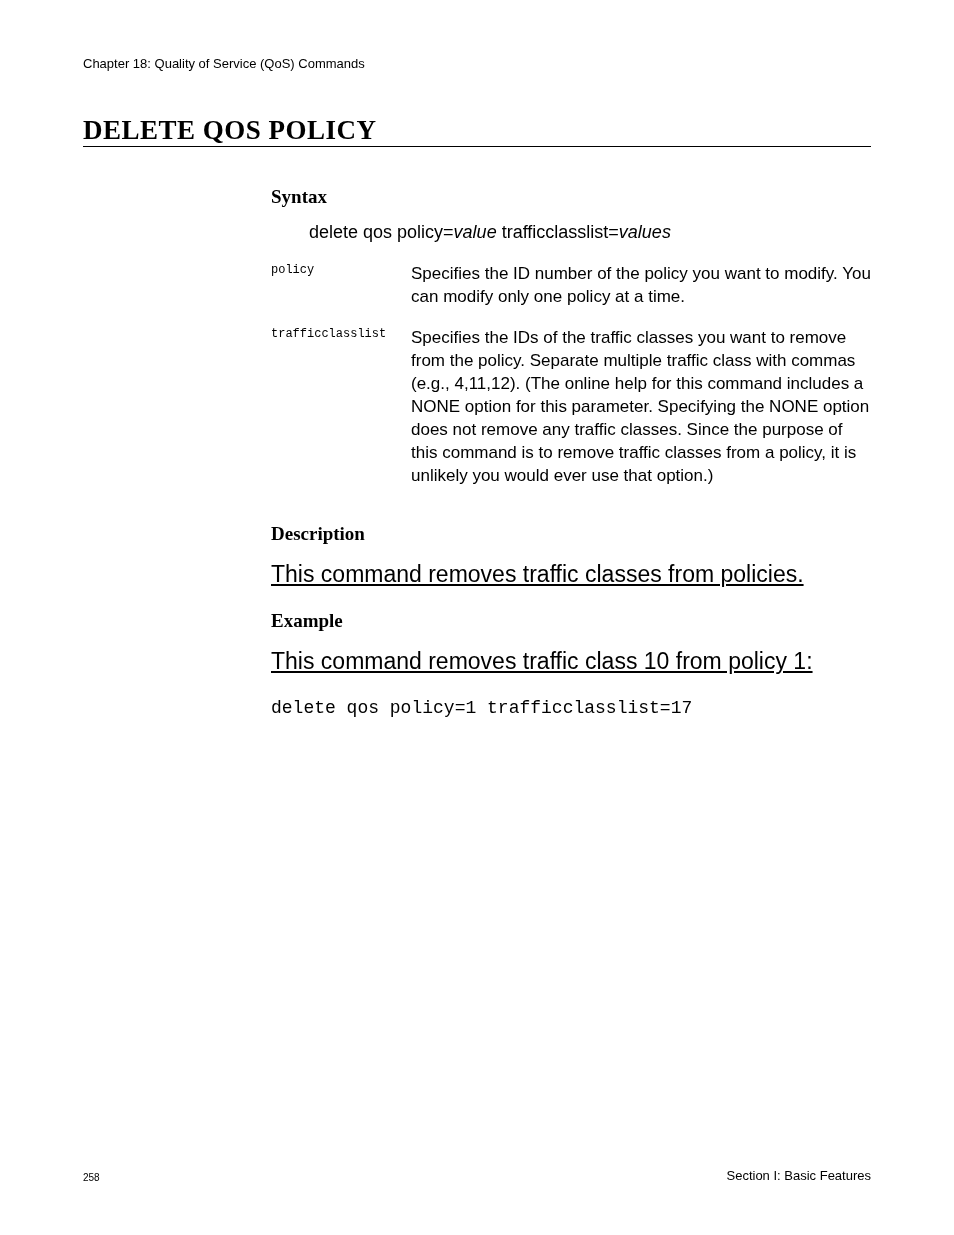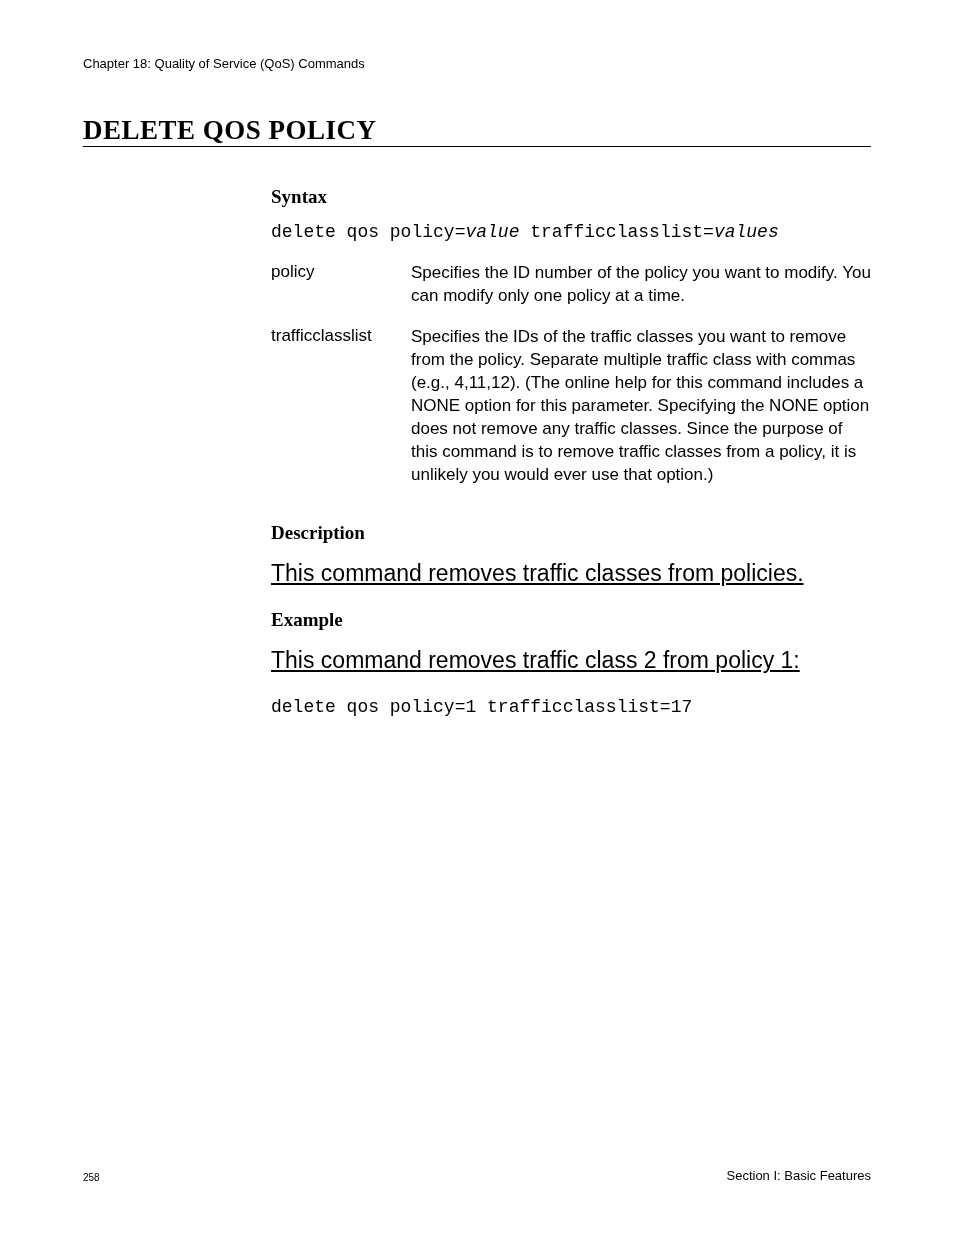--- a/index.html
+++ b/index.html
@@ -43,40 +43,41 @@
     right: 83px;
   }
   .section-head {
     font-family: "Times New Roman", Times, serif;
     font-weight: bold;
     font-size: 19px;
     margin-top: 6px;
     margin-bottom: 14px;
   }
   .syntax-line {
-    font-family: Liberation Mono, monospace;
+    font-family: Liberation Sans, sans-serif;
     font-size: 18px;
     margin-bottom: 20px;
+    margin-left: 38px;
   }
   .syntax-line .ital {
     font-style: italic;
   }
   .param-table {
     display: table;
     width: 100%;
     margin-bottom: 18px;
   }
   .param-row {
     display: table-row;
   }
   .param-name {
     display: table-cell;
     width: 140px;
-    font-family: Liberation Sans, sans-serif;
-    font-size: 17px;
+    font-family: Liberation Mono, monospace;
+    font-size: 12px;
     vertical-align: top;
     padding-bottom: 18px;
   }
   .param-desc {
     display: table-cell;
     font-family: Arial, Helvetica, sans-serif;
     font-size: 17px;
     line-height: 1.35;
     vertical-align: top;
     padding-bottom: 18px;
@@ -132,21 +133,21 @@
       <div class="param-row">
         <div class="param-name">trafficclasslist</div>
         <div class="param-desc">Specifies the IDs of the traffic classes you want to remove from the policy. Separate multiple traffic class with commas (e.g., 4,11,12). (The online help for this command includes a NONE option for this parameter. Specifying the NONE option does not remove any traffic classes. Since the purpose of this command is to remove traffic classes from a policy, it is unlikely you would ever use that option.)</div>
       </div>
     </div>
 
     <div class="section-head">Description</div>
     <div class="body-text">This command removes traffic classes from policies.</div>
 
     <div class="section-head">Example</div>
-    <div class="body-text">This command removes traffic class 2 from policy 1:</div>
+    <div class="body-text">This command removes traffic class 10 from policy 1:</div>
     <div class="code-line">delete qos policy=1 trafficclasslist=17</div>
 
   </div>
 
   <div class="footer-left">258</div>
   <div class="footer-right">Section I: Basic Features</div>
 
 </div>
 
 </body></html>

